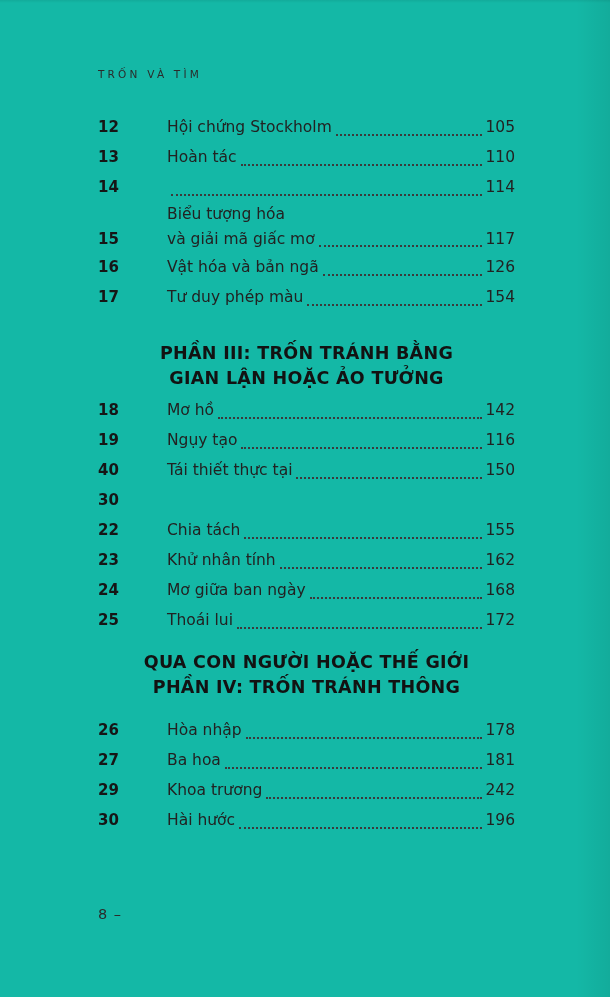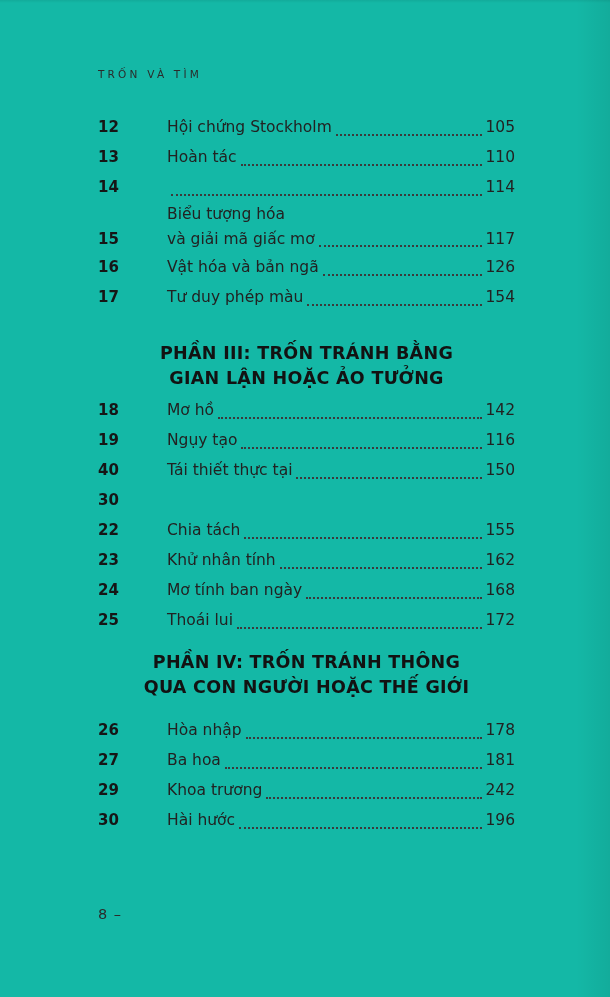--- a/index.html
+++ b/index.html
@@ -220,36 +220,36 @@
         <span class="entry-num">23</span>
         <div class="entry-body">
           <span class="entry-title">Khử nhân tính</span>
           <span class="dot-leader"></span>
           <span class="entry-page">162</span>
         </div>
       </div>
       <div class="toc-entry">
         <span class="entry-num">24</span>
         <div class="entry-body">
-          <span class="entry-title">Mơ tính ban ngày</span>
+          <span class="entry-title">Mơ giữa ban ngày</span>
           <span class="dot-leader"></span>
           <span class="entry-page">168</span>
         </div>
       </div>
       <div class="toc-entry">
         <span class="entry-num">25</span>
         <div class="entry-body">
           <span class="entry-title">Thoái lui</span>
           <span class="dot-leader"></span>
           <span class="entry-page">172</span>
         </div>
       </div>
       <div class="section-heading second">
+        <div>QUA CON NGƯỜI HOẶC THẾ GIỚI</div>
         <div>PHẦN IV: TRỐN TRÁNH THÔNG</div>
-        <div>QUA CON NGƯỜI HOẶC THẾ GIỚI</div>
       </div>
       <div class="toc-entry">
         <span class="entry-num">26</span>
         <div class="entry-body">
           <span class="entry-title">Hòa nhập</span>
           <span class="dot-leader"></span>
           <span class="entry-page">178</span>
         </div>
       </div>
       <div class="toc-entry">

